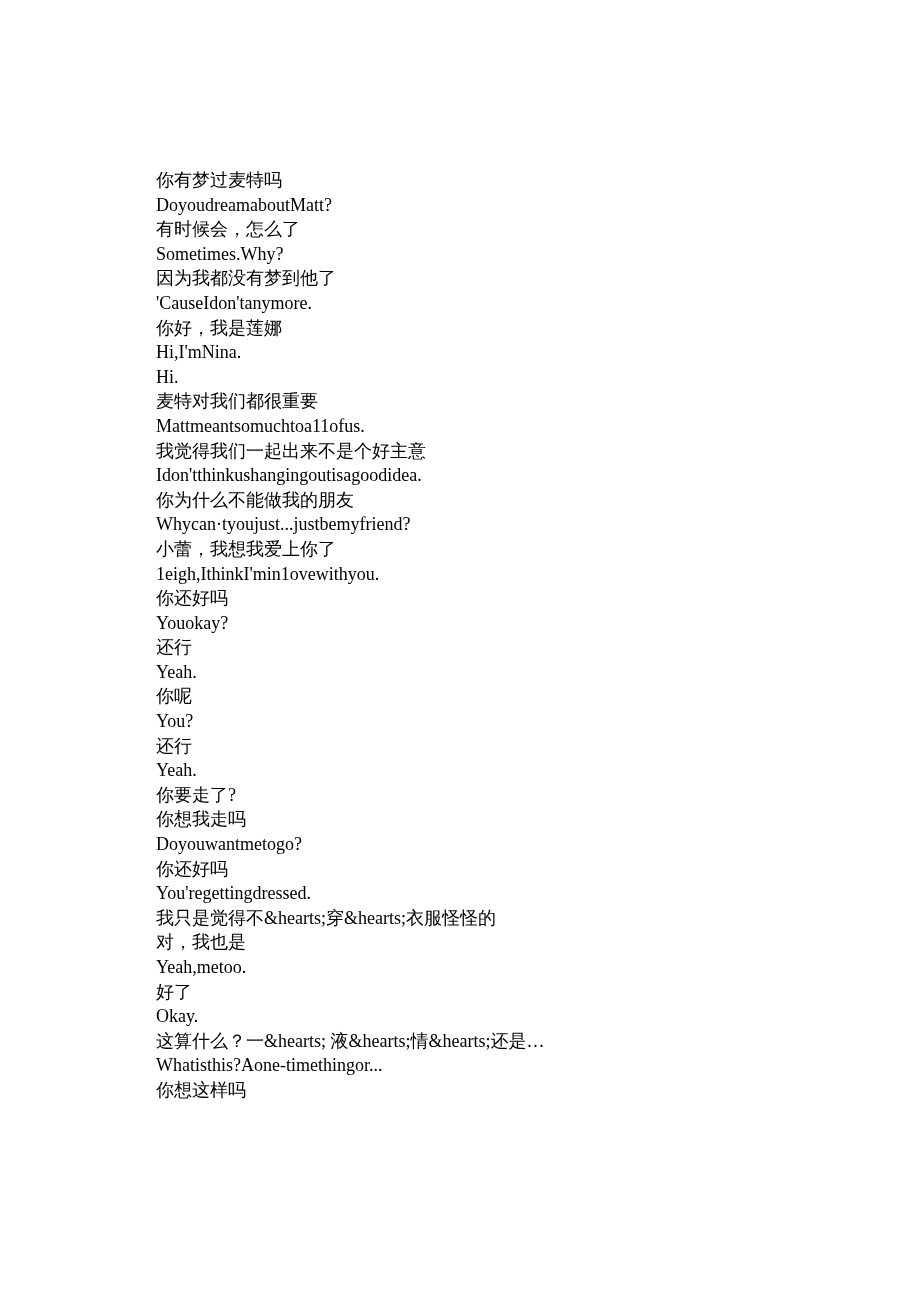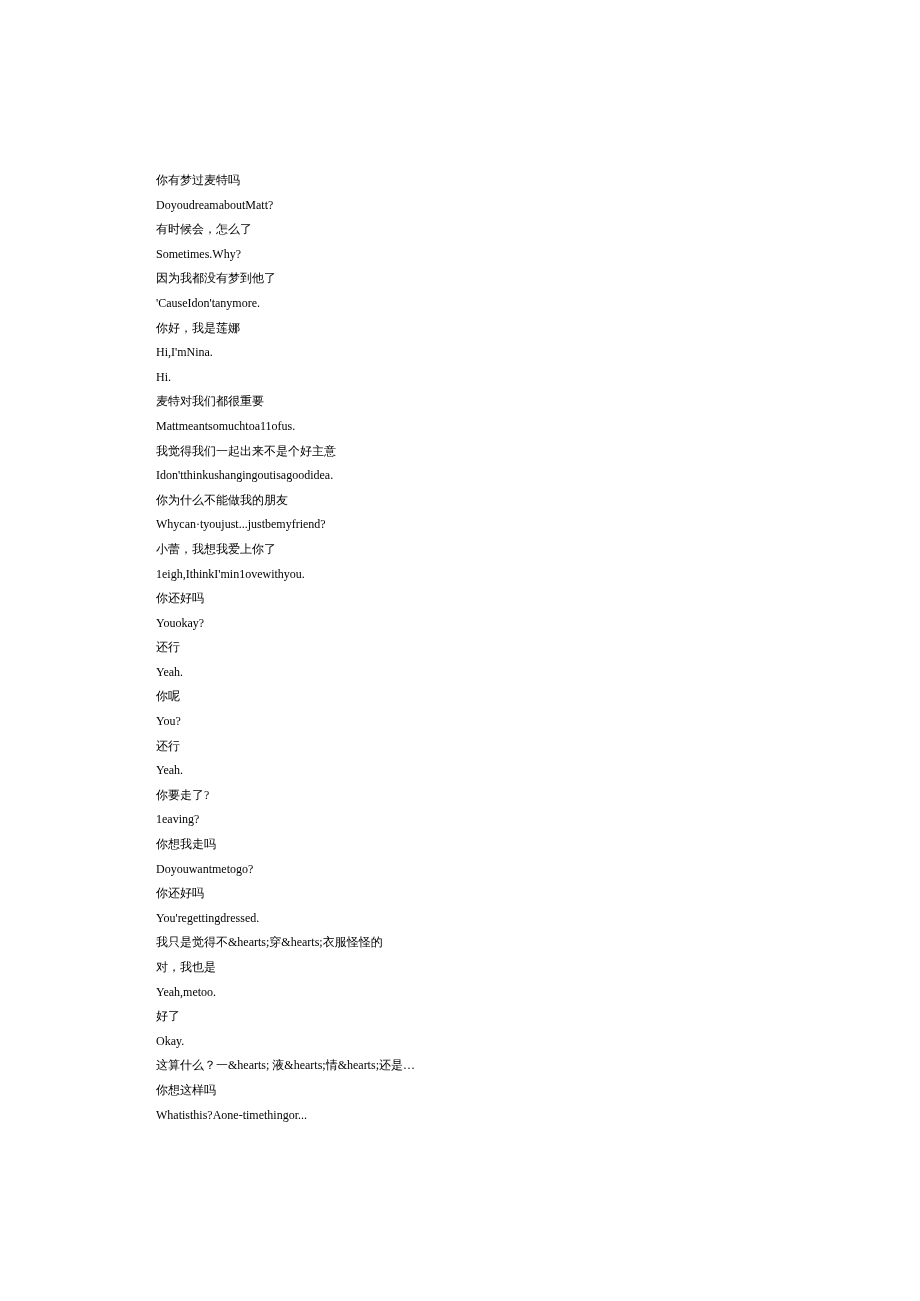--- a/index.html
+++ b/index.html
@@ -7,21 +7,21 @@
     padding: 0;
     background: #ffffff;
     width: 920px;
   }
   .page {
     width: 920px;
     min-height: 1301px;
     padding: 168px 12px 0 156px;
     box-sizing: border-box;
     font-family: "SimSun", "宋体", "Times New Roman", serif;
-    font-size: 12px;
+    font-size: 18px;
     color: #000000;
     line-height: 24.6px;
   }
   .line {
     white-space: pre;
   }
 </style>
 </head>
 <body>
 
@@ -45,26 +45,25 @@
   <div class="line">1eigh,IthinkI'min1ovewithyou.</div>
   <div class="line">你还好吗</div>
   <div class="line">Youokay?</div>
   <div class="line">还行</div>
   <div class="line">Yeah.</div>
   <div class="line">你呢</div>
   <div class="line">You?</div>
   <div class="line">还行</div>
   <div class="line">Yeah.</div>
   <div class="line">你要走了?</div>
-  <div class="line">1eaving?</div>
   <div class="line">你想我走吗</div>
   <div class="line">Doyouwantmetogo?</div>
   <div class="line">你还好吗</div>
   <div class="line">You'regettingdressed.</div>
   <div class="line">我只是觉得不&amp;hearts;穿&amp;hearts;衣服怪怪的</div>
   <div class="line">对，我也是</div>
   <div class="line">Yeah,metoo.</div>
   <div class="line">好了</div>
   <div class="line">Okay.</div>
   <div class="line">这算什么？一&amp;hearts; 液&amp;hearts;情&amp;hearts;还是…</div>
+  <div class="line">Whatisthis?Aone-timethingor...</div>
   <div class="line">你想这样吗</div>
-  <div class="line">Whatisthis?Aone-timethingor...</div>
 </div>
 
 </body></html>

